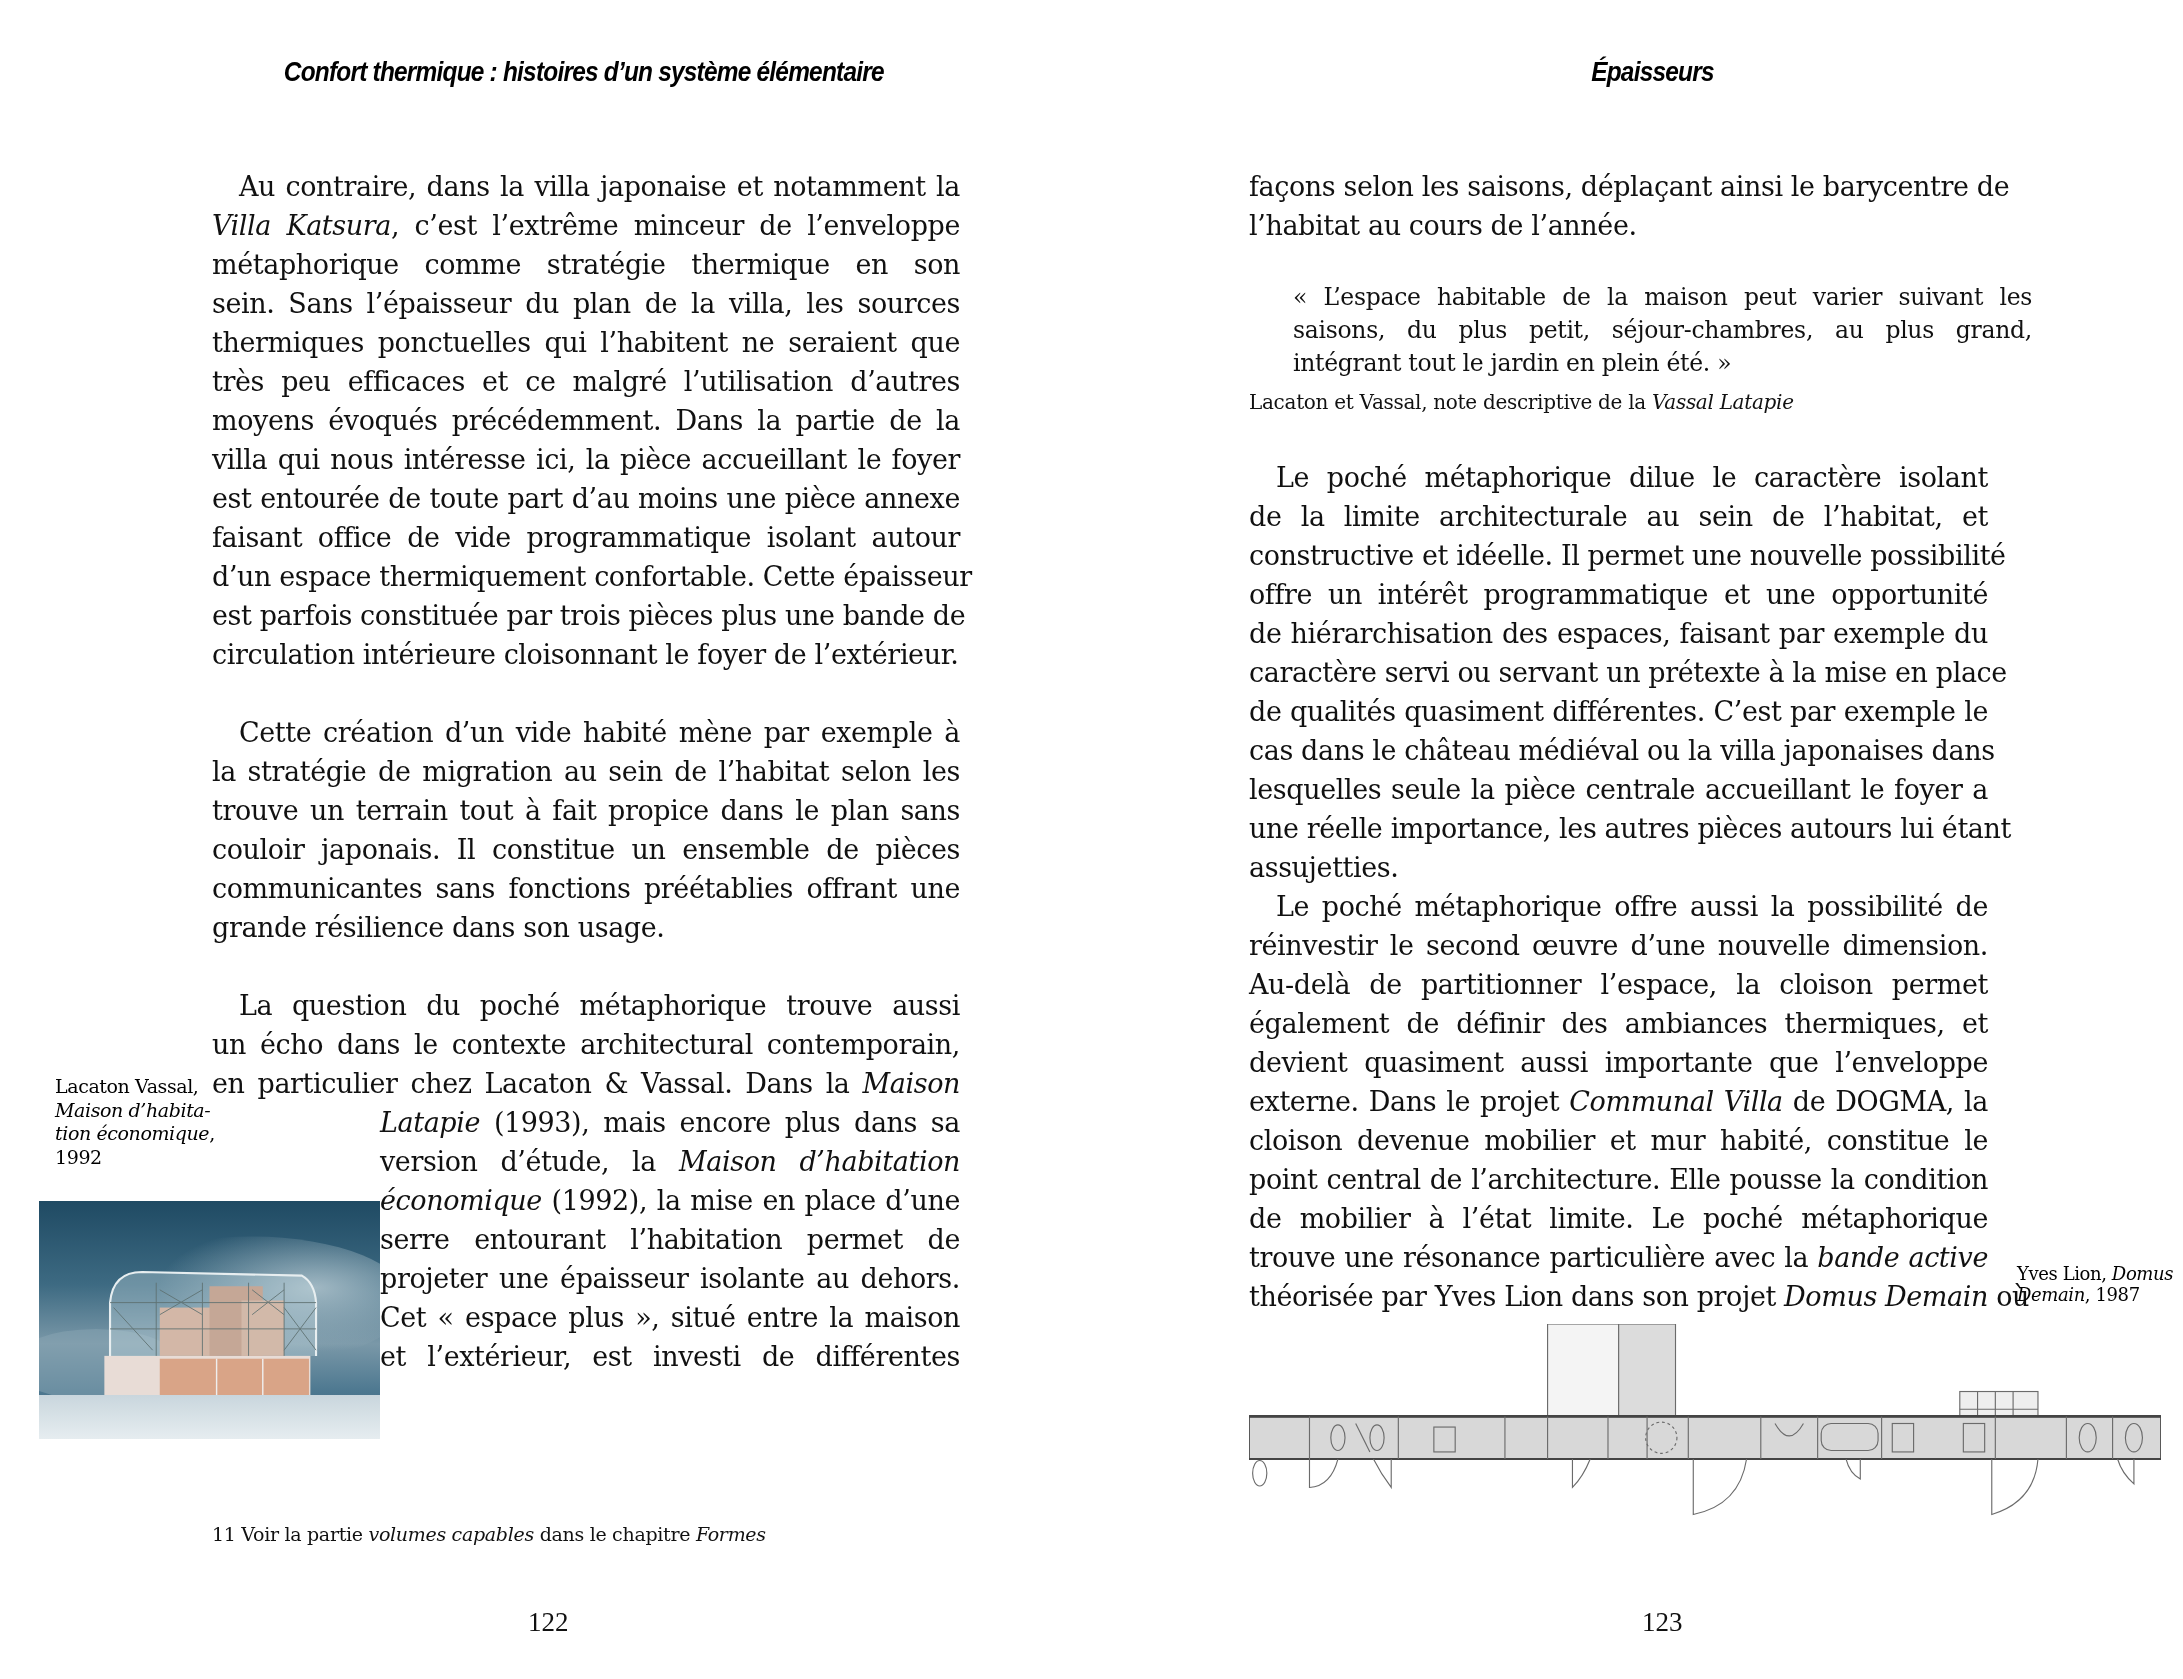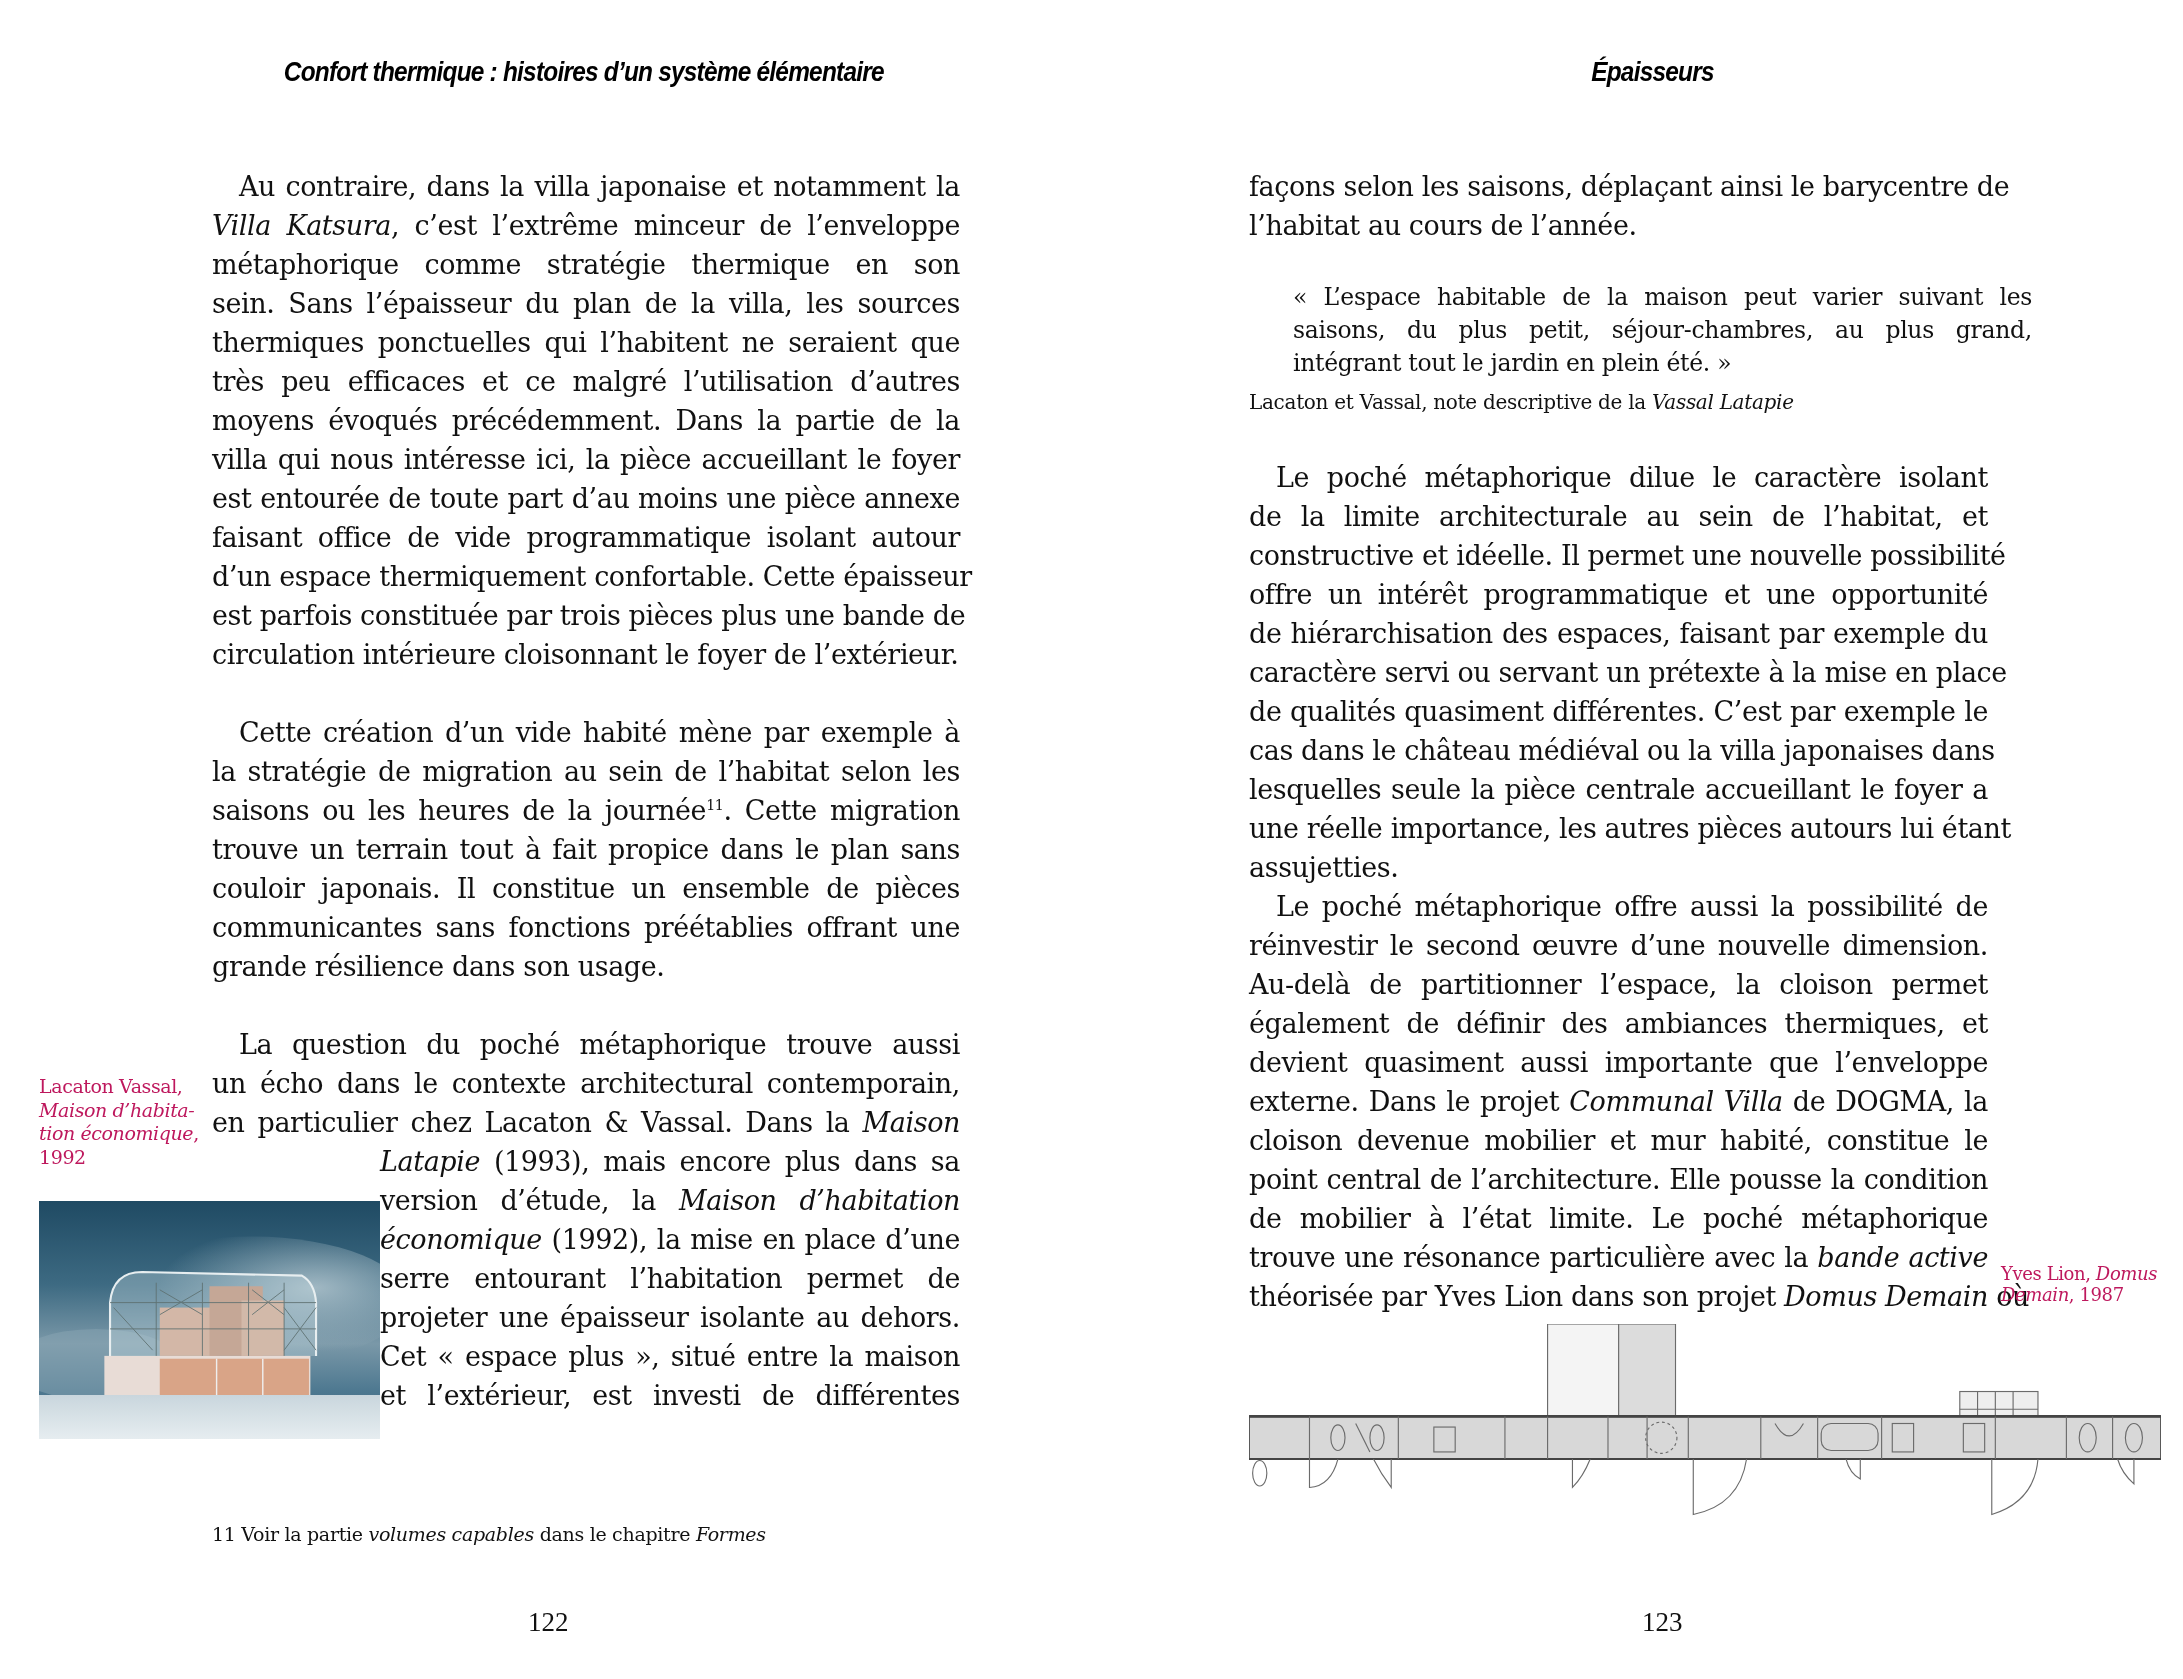--- a/index.html
+++ b/index.html
@@ -9,21 +9,21 @@
   .col .line { display:block; text-align:justify; text-align-last:justify; white-space:nowrap; height:39px; }
   .col .line.last { text-align-last:left; }
   .col .line.indent { padding-left:27px; }
   .gap { display:block; height:39px; }
   em, .it { font-style:italic; }
   sup { font-size:14.2px; vertical-align:super; line-height:0; }
   .quote { position:absolute; font-size:23.5px; line-height:33px; letter-spacing:-0.3px;margin-left:44px; }
   .quote .line { display:block; white-space:nowrap; text-align:justify; text-align-last:justify; }
   .quote .line.last { text-align-last:left; }
   .qsrc { position:absolute; font-size:20px; line-height:25.6px; letter-spacing:-0.3px; white-space:nowrap; }
-  .caption { position:absolute; font-size:19px; line-height:23.5px; letter-spacing:-0.4px; color:#be185d; }
+  .caption { position:absolute; font-size:19px; line-height:23.5px; letter-spacing:-0.4px; color:#000000;margin-left:16px; }
   .footnote { position:absolute; font-size:19px; letter-spacing:-0.3px; white-space:nowrap; }
   .pagenum { position:absolute; top:1607px; font-size:27px; font-family:"Liberation Serif", serif; }
   .photo { position:absolute; left:39px; top:1201px; width:341px; height:238px; overflow:hidden;
     background:linear-gradient(180deg,#1f4a63 0%,#3d6a82 35%,#7a98a8 60%,#4d7890 80%,#4a7088 86%); }
   .photo .ground { position:absolute; left:0; right:0; bottom:0; height:44px; background:linear-gradient(180deg,#c9d6dd,#e6edf0); }
   .plan { position:absolute; left:1249px; top:1324px; width:912px; height:199px; }
 </style>
 </head>
 <body>
 
@@ -41,21 +41,20 @@
   <span class="line">villa qui nous intéresse ici, la pièce accueillant le foyer</span>
   <span class="line">est entourée de toute part d’au moins une pièce annexe</span>
   <span class="line">faisant office de vide programmatique isolant autour</span>
   <span class="line">d’un espace thermiquement confortable. Cette épaisseur</span>
   <span class="line">est parfois constituée par trois pièces plus une bande de</span>
   <span class="line last">circulation intérieure cloisonnant le foyer de l’extérieur.</span>
   <span class="gap"></span>
 
   <span class="line indent">Cette création d’un vide habité mène par exemple à</span>
   <span class="line">la stratégie de migration au sein de l’habitat selon les</span>
-  <span class="line"><span>saisons ou les heures de la journée</span><sup>11</sup><span>. Cette migration</span></span>
   <span class="line">trouve un terrain tout à fait propice dans le plan sans</span>
   <span class="line">couloir japonais. Il constitue un ensemble de pièces</span>
   <span class="line">communicantes sans fonctions préétablies offrant une</span>
   <span class="line last">grande résilience dans son usage.</span>
   <span class="gap"></span>
 
   <span class="line indent">La question du poché métaphorique trouve aussi</span>
   <span class="line">un écho dans le contexte architectural contemporain,</span>
   <span class="line"><span>en particulier chez Lacaton &amp; Vassal. Dans la </span><em>Maison</em></span>
   <div style="margin-left:168px;">

